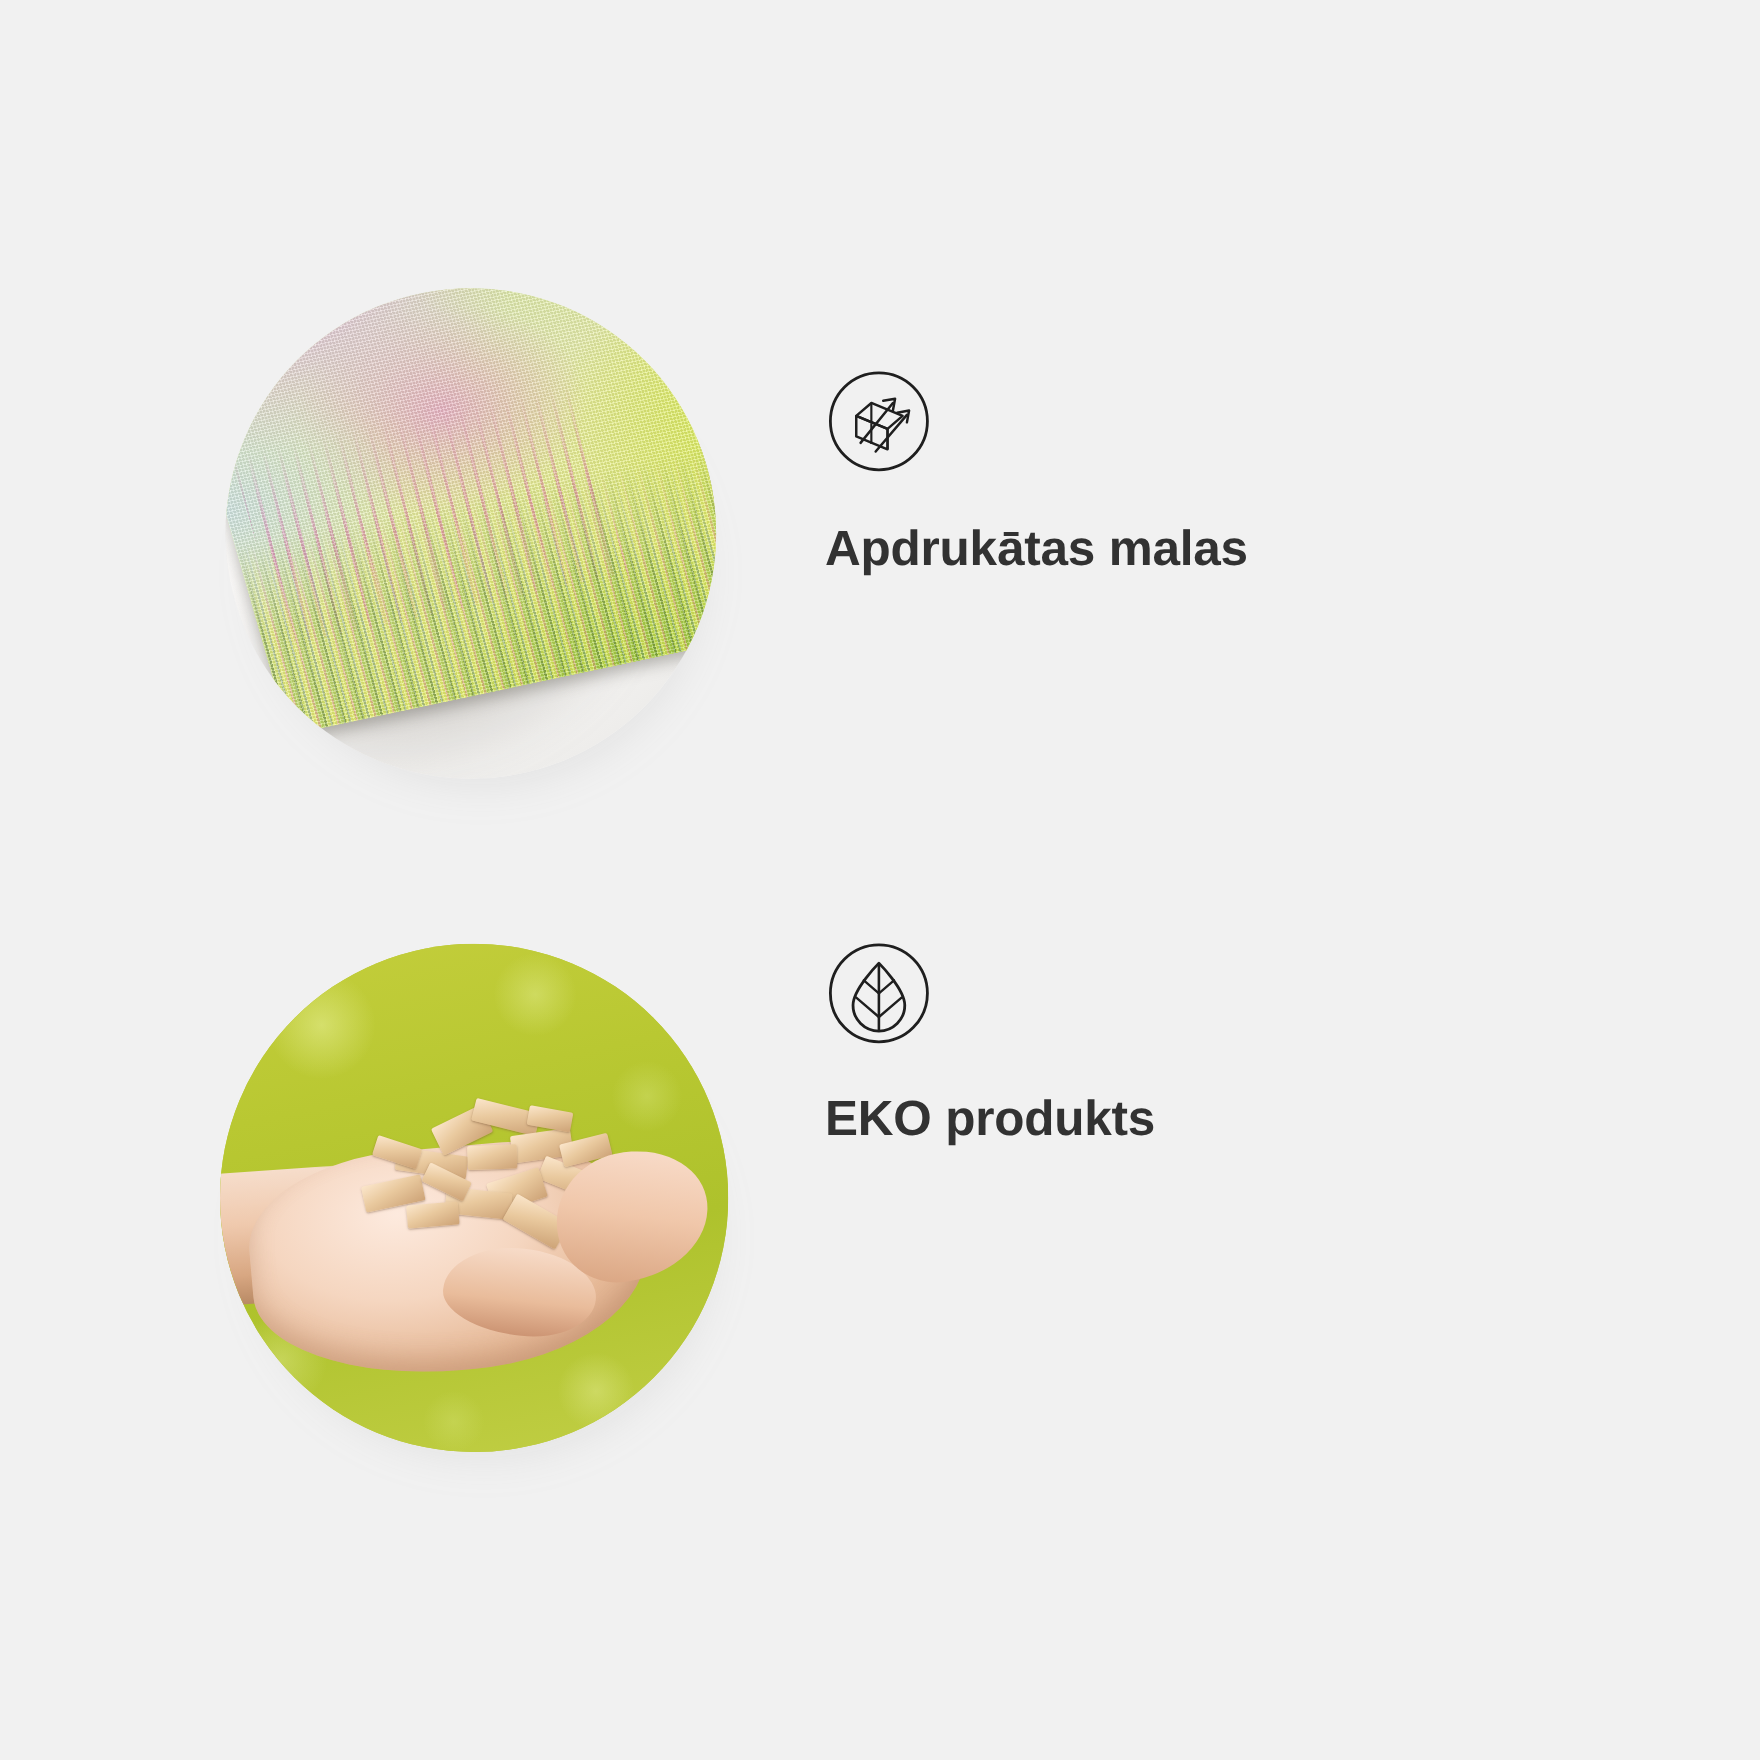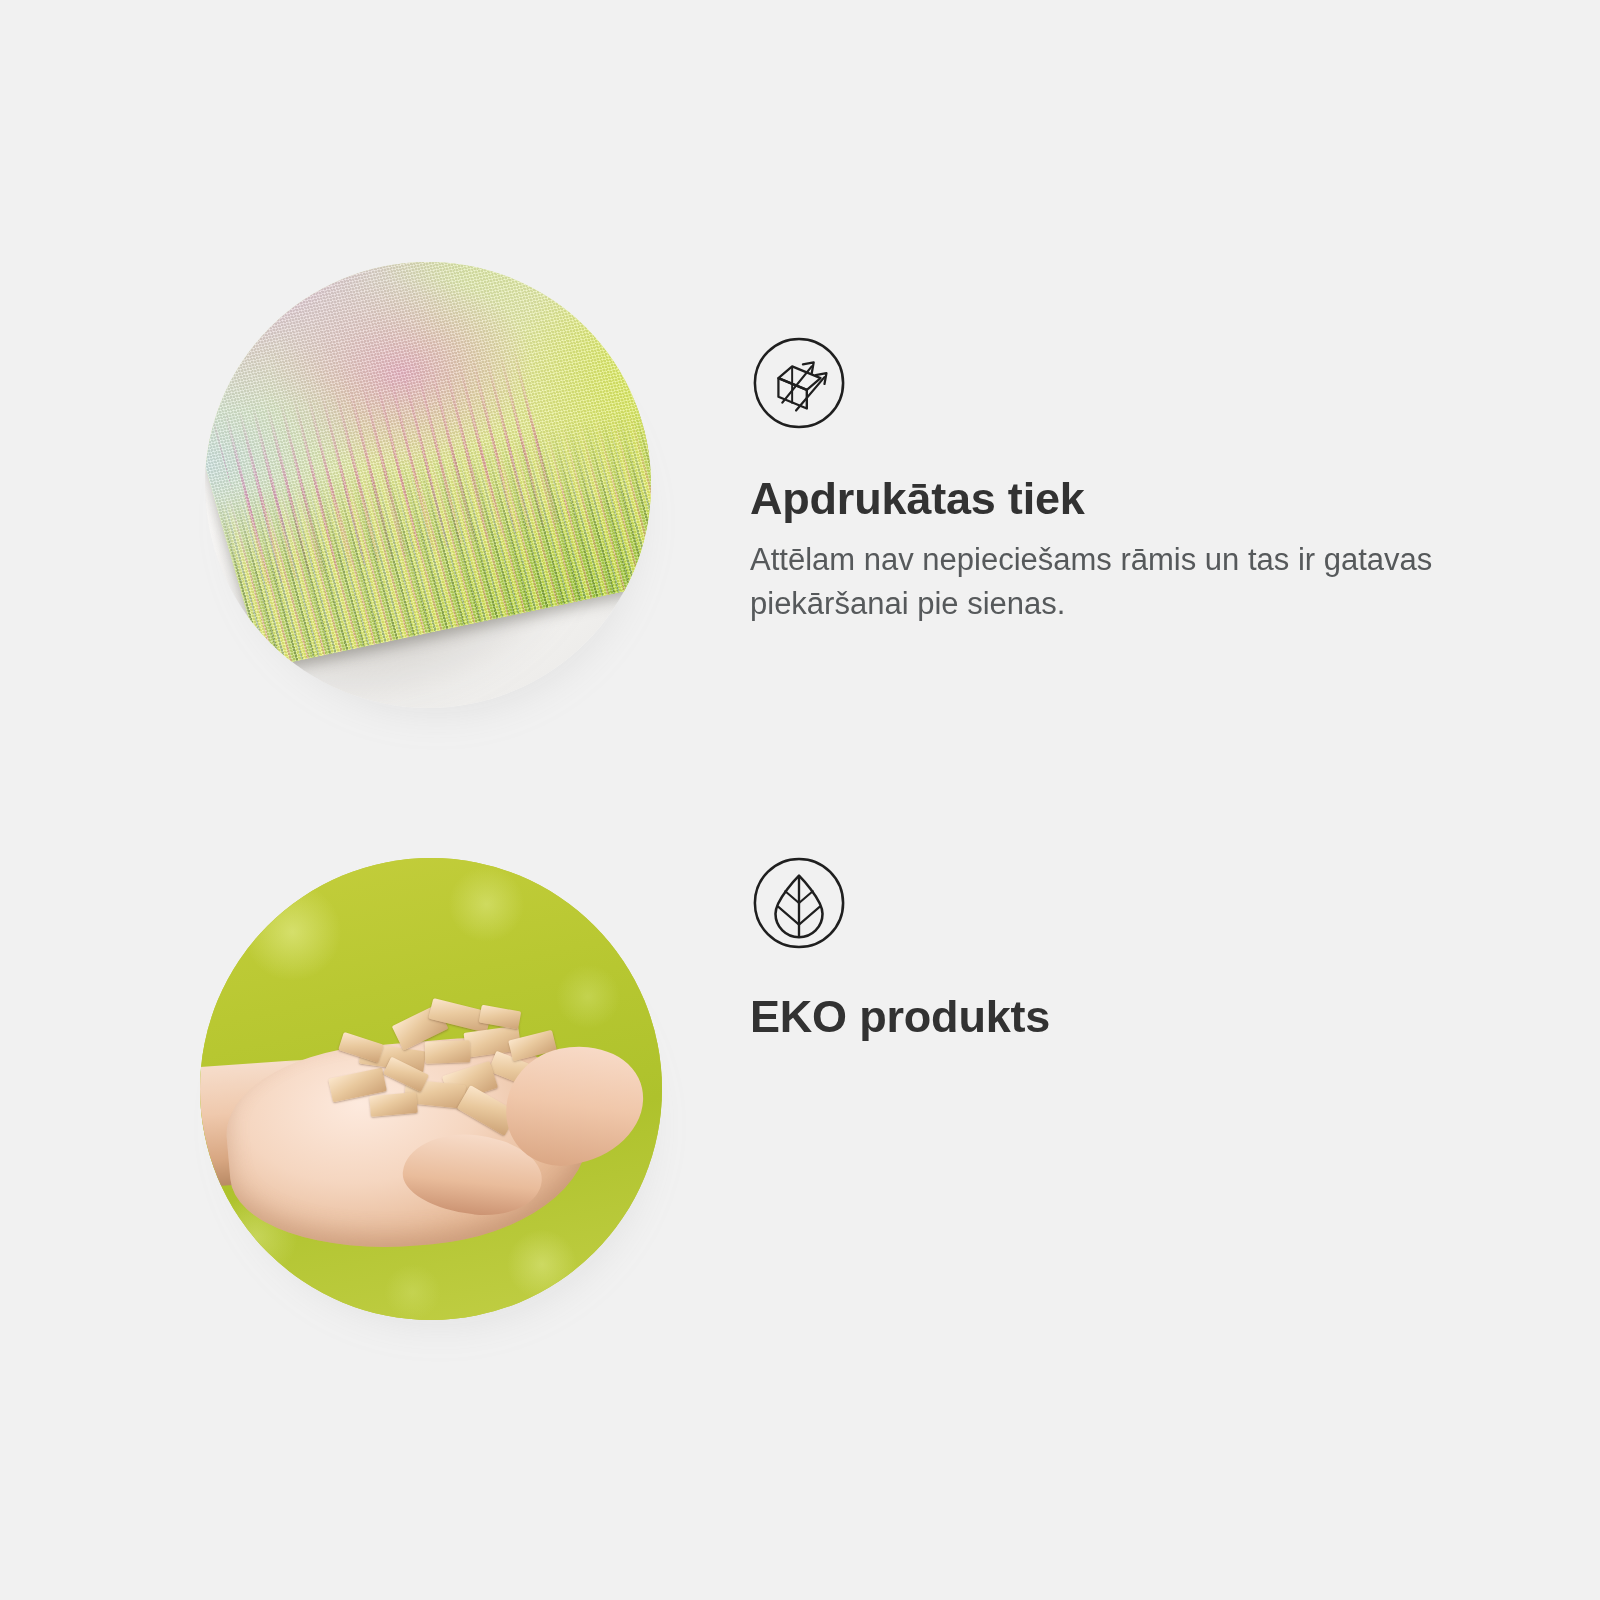--- a/index.html
+++ b/index.html
@@ -309,22 +309,21 @@
           <path d="M43 33 L43 52" fill="none" stroke="#1f1f1f" stroke-width="2.0"></path>
           <path d="M43 52 L43 71" fill="none" stroke="#1f1f1f" stroke-width="2.0"></path>
           <path d="M58 57 L58 76" fill="none" stroke="#1f1f1f" stroke-width="2.0"></path>
 
           <path d="M33 70 L63 33" fill="none" stroke="#1f1f1f" stroke-width="2.3" stroke-linecap="round"></path>
           <path d="M54 31 L65 29 L63 40" fill="none" stroke="#1f1f1f" stroke-width="2.3" stroke-linecap="round" stroke-linejoin="round"></path>
           <path d="M47 78 L76 44" fill="none" stroke="#1f1f1f" stroke-width="2.3" stroke-linecap="round"></path>
           <path d="M67 42 L78 40 L76 51" fill="none" stroke="#1f1f1f" stroke-width="2.3" stroke-linecap="round" stroke-linejoin="round"></path>
         </svg>
       </span>
-      <h2 class="feature-title title-1">Apdrukātas tiek</h2>
-      <p class="feature-body">Attēlam nav nepieciešams rāmis un tas ir gatavas piekāršanai pie sienas.</p>
+      <h2 class="feature-title title-1">Apdrukātas malas</h2>
     </div>
 
   </section>
 
   <section class="feature feature-2">
 
     <div class="media-wrap media-wrap-2" style="top:58px;">
       <div class="media-shadow"></div>
       <div class="media">
         <div class="eco-scene">

